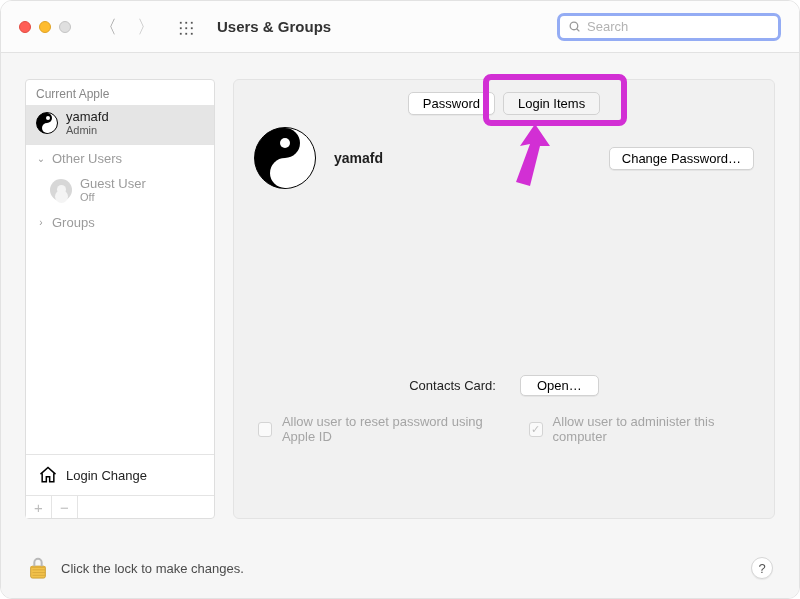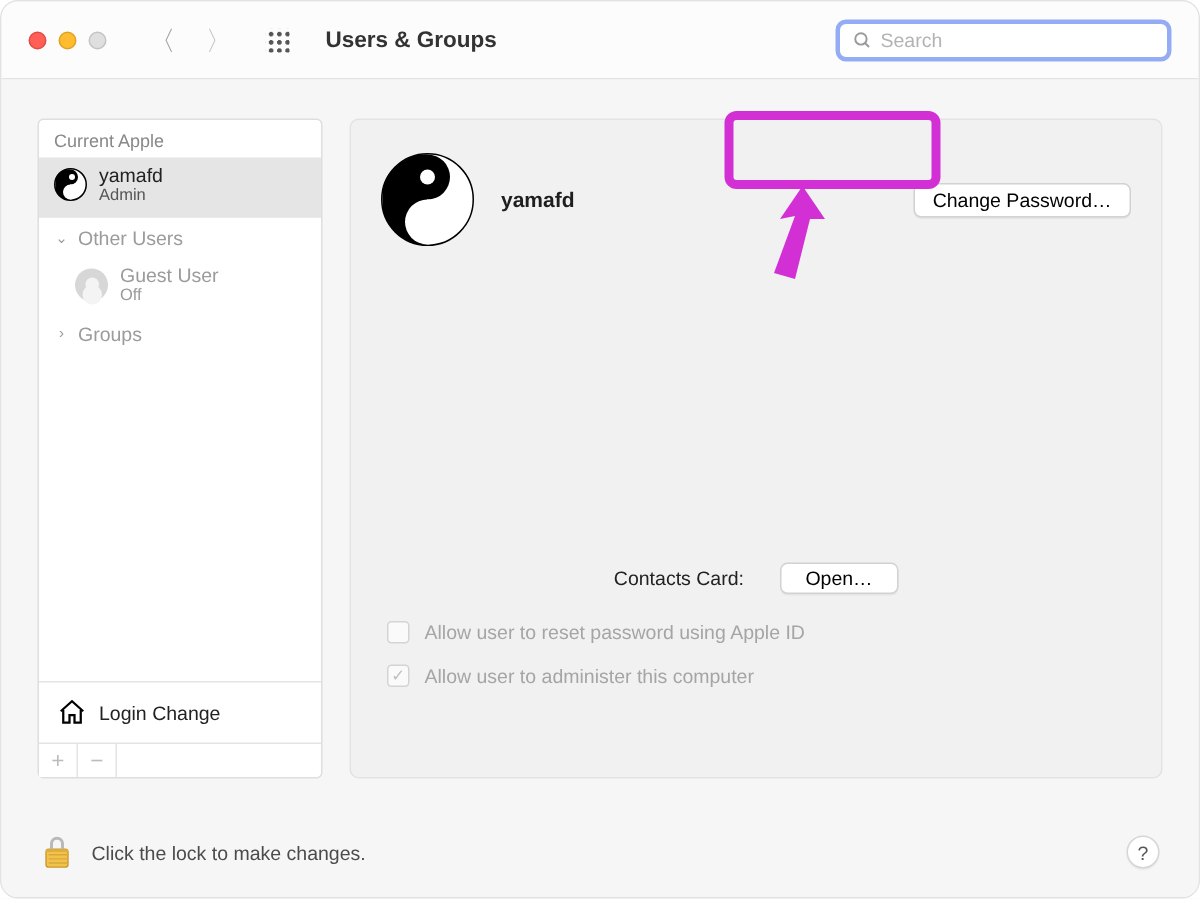--- a/index.html
+++ b/index.html
@@ -164,21 +164,21 @@
   }
   .open-btn {
     background:#fff; border:1px solid #d2d2d2; border-radius:5px;
     padding:2px 16px; font-size:13px;
     box-shadow:0 1px 0 rgba(0,0,0,0.05);
     font-family:Liberation Sans, sans-serif;
   }
 
   .checks {
     position:absolute; left:24px; right:20px; top:334px;
-    display:flex; flex-direction:column; gap:14px;
+    display:flex; flex-direction:row; gap:14px;
   }
   .check-row { display:flex; align-items:center; gap:10px; color:#a5a5a5; font-size:13px; }
   .check-box {
     width:15px; height:15px; border-radius:3px;
     border:1px solid #d4d4d4; background:#fafafa;
     display:flex; align-items:center; justify-content:center;
     font-size:11px; color:#bfbfbf;
   }
   .check-box.checked::after { content:"✓"; }
 
@@ -304,20 +304,24 @@
     </div>
 
     <div class="addremove">
       <div>+</div>
       <div>−</div>
     </div>
   </div>
 
   <div class="main">
 
+    <div class="segmented">
+      <button class="active">Password</button>
+      <button class="inactive">Login Items</button>
+    </div>
 
     <div class="user-header">
       <div class="yinyang yin-big">
         <span class="yy-dot1"></span>
           <span class="yy-dot2"></span>
       </div>
       <div class="uh-name">yamafd</div>
       <button class="change-pw">Change Password…</button>
     </div>
 

